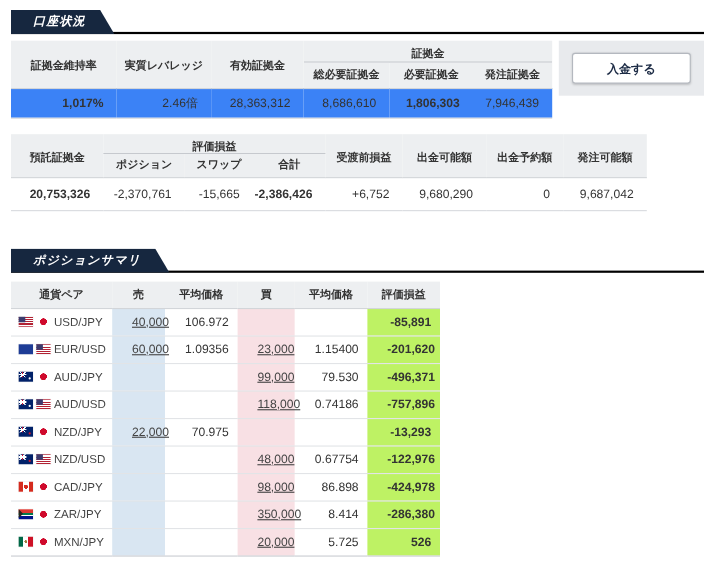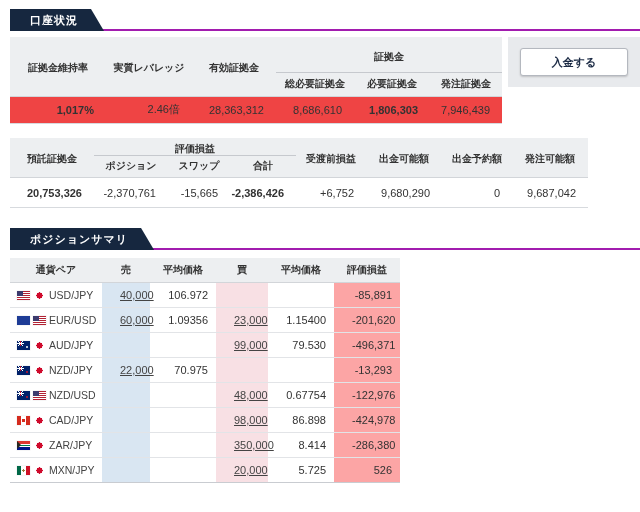--- a/index.html
+++ b/index.html
@@ -1,43 +1,43 @@
 <!DOCTYPE html>
 <html><head>
 <meta charset="utf-8">
 <style>
   * { margin:0; padding:0; box-sizing:border-box; }
   html,body { width:640px; height:512px; background:#ffffff; overflow:hidden;
     font-family:"Liberation Sans","DejaVu Sans",sans-serif; color:#333; }
 
   
-  .tab-row { margin-left:10px; border-bottom:2px solid #a21caf; height:23px; margin-top:8px; }
-  .tab-row.second { margin-top:19px; }
+  .tab-row { margin-left:10px; border-bottom:2px solid #000000; height:23px; margin-top:8px;font-style:italic; }
+  .tab-row.second { margin-top:33px; }
   .tab { display:inline-block; position:relative; top:1px; background:#16273f; color:#fff;
     font-weight:bold; font-size:11px; line-height:22px; height:22px;
     padding:0 26px 0 20px; letter-spacing:1px;
     clip-path:polygon(0 0, calc(100% - 13px) 0, 100% 100%, 0 100%); }
 
   
   table { border-collapse:collapse; table-layout:fixed; }
   th { background:#edeff1; font-size:10px; font-weight:bold; color:#333;
        text-align:center; vertical-align:middle; }
   td { font-size:11px; text-align:right; vertical-align:middle; }
   .bold { font-weight:bold; }
 
   
   .account-row { display:flex; justify-content:space-between; align-items:flex-start;
     margin:6px 0 0 10px; width:630px; }
   .acct-table { width:492px; }
-  .acct-table thead tr.r1 th { height:36px; padding-top:4px; }
+  .acct-table thead tr.r1 th { height:20px; padding-top:4px; }
   .acct-table thead tr.r2 th { height:23px; }
   .acct-table thead th.span2 { height:43px; }
   .acct-table thead th { border-bottom:1px solid #d2d5d9; }
   .acct-table thead th.group { box-shadow:inset 0 -1px 0 #c6c9ce; border-bottom:none; }
-  .acct-table tbody td { height:27px; padding-right:12px; border-bottom:1px solid #d7dade; background:#ef4444; }
+  .acct-table tbody td { height:27px; padding-right:12px; border-bottom:1px solid #d7dade; background:#3b82f6; }
   td.cell-blue { background:#d6e4f0; }
   td.cell-pink { background:#f8dfe3; }
 
   .acct-table2 { width:578px; margin:14px 0 0 10px; }
   .acct-table2 thead tr.r1 th { height:18px; padding-top:4px; }
   .acct-table2 thead tr.r2 th { height:22px; }
   .acct-table2 thead th.span2 { height:40px; }
   .acct-table2 thead th { border-bottom:1px solid #d2d5d9; }
   .acct-table2 thead th.group { box-shadow:inset 0 -1px 0 #c6c9ce; border-bottom:none; }
   .acct-table2 tbody td { height:30px; padding-right:12px; border-bottom:1px solid #d7dade; background:#fff;margin-top:40px; }
@@ -51,21 +51,21 @@
     font-family:"Liberation Sans","DejaVu Sans",sans-serif; }
 
   
   .pos-table { width:390px; margin:8px 0 0 10px; }
   .pos-table thead th { height:24px; border-bottom:1px solid #d2d5d9; }
   .pos-table tbody td { height:25px; border-bottom:1px solid #e2e4e7; padding-right:8px; background:#fff;padding-left:18px; }
   .pos-table tbody tr:last-child td { border-bottom:1px solid #c9ccd1; }
   .pos-table td.pair { text-align:left; padding-left:7px; padding-right:0; font-size:10.5px; color:#444; }
   .pos-table td.sell { background:#d9e6f2; }
   .pos-table td.buy  { background:#f8e0e4; }
-  .pos-table td.pnl  { background:#fca5a5; }
+  .pos-table td.pnl  { background:#bef264;font-weight:bold; }
   .qty { text-decoration:underline; color:#444; cursor:pointer; }
 
   
   .flag { display:inline-block; width:13px; height:9px; vertical-align:-1px;
     position:relative; margin-right:3px; box-shadow:0 0 0 0.5px rgba(0,0,0,0.07); }
   .flag[data-flag="us"] { background:
       linear-gradient(#3c3b6e,#3c3b6e) no-repeat left top / 6px 5px,
       repeating-linear-gradient(180deg,#b22234 0 1px,#fff 1px 2px); }
   .flag[data-flag="jp"] { background:radial-gradient(circle at 50% 50%, #cf0a2c 0 3px, #fff 3.2px); box-shadow:none; }
   .flag[data-flag="eu"] { background:#1e3c96; }
@@ -225,20 +225,28 @@
     </tr>
     <tr>
       <td class="pair"><span class="flag" data-flag="au"></span><span class="flag" data-flag="jp"></span><span>AUD/JPY</span></td>
       <td class="sell"><span class="qty"></span></td>
       <td></td>
       <td class="buy"><span class="qty">99,000</span></td>
       <td>79.530</td>
       <td class="pnl">-496,371</td>
     </tr>
     <tr>
+      <td class="pair"><span class="flag" data-flag="au"></span><span class="flag" data-flag="us"></span><span>AUD/USD</span></td>
+      <td class="sell"><span class="qty"></span></td>
+      <td></td>
+      <td class="buy"><span class="qty">118,000</span></td>
+      <td>0.74186</td>
+      <td class="pnl">-757,896</td>
+    </tr>
+    <tr>
       <td class="pair"><span class="flag" data-flag="nz"></span><span class="flag" data-flag="jp"></span><span>NZD/JPY</span></td>
       <td class="sell"><span class="qty">22,000</span></td>
       <td>70.975</td>
       <td class="buy"><span class="qty"></span></td>
       <td></td>
       <td class="pnl">-13,293</td>
     </tr>
     <tr>
       <td class="pair"><span class="flag" data-flag="nz"></span><span class="flag" data-flag="us"></span><span>NZD/USD</span></td>
       <td class="sell"><span class="qty"></span></td>

